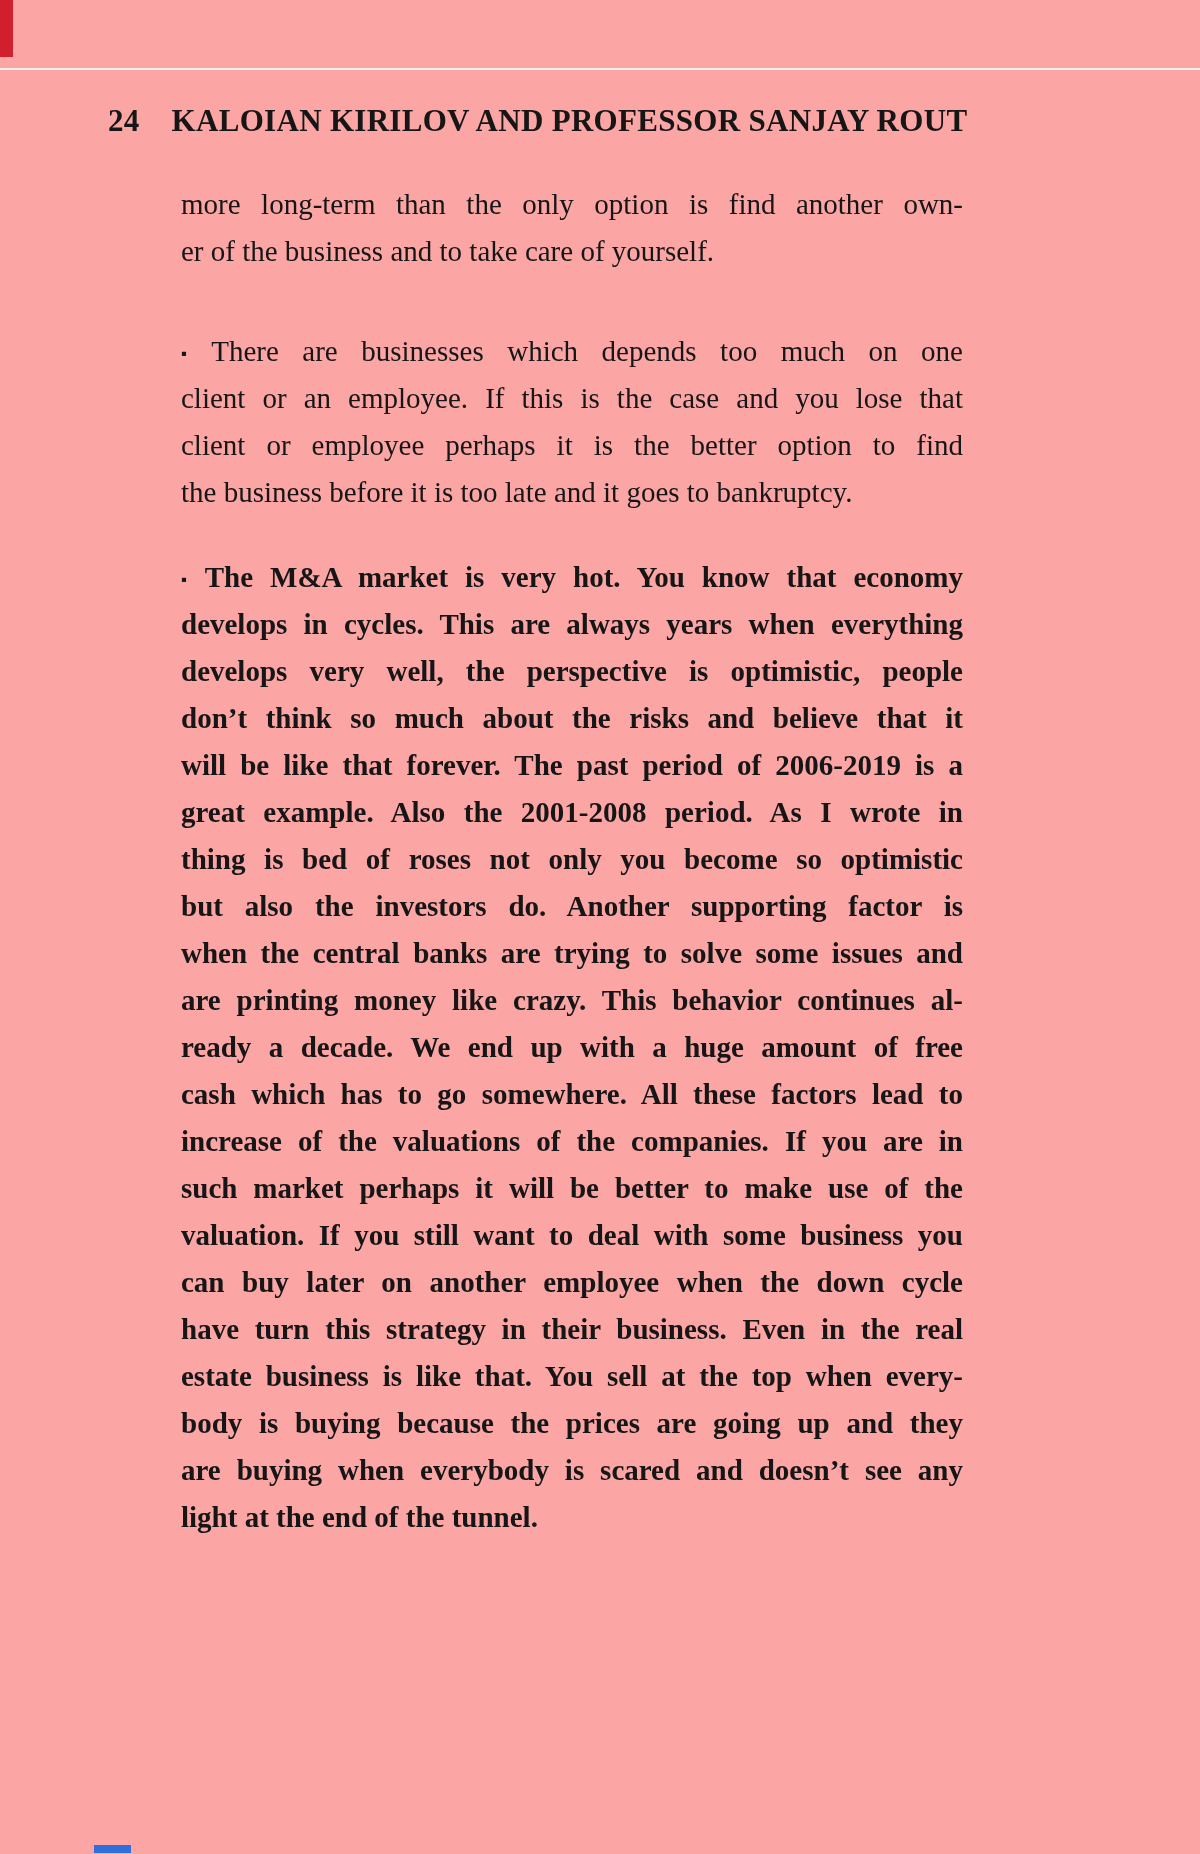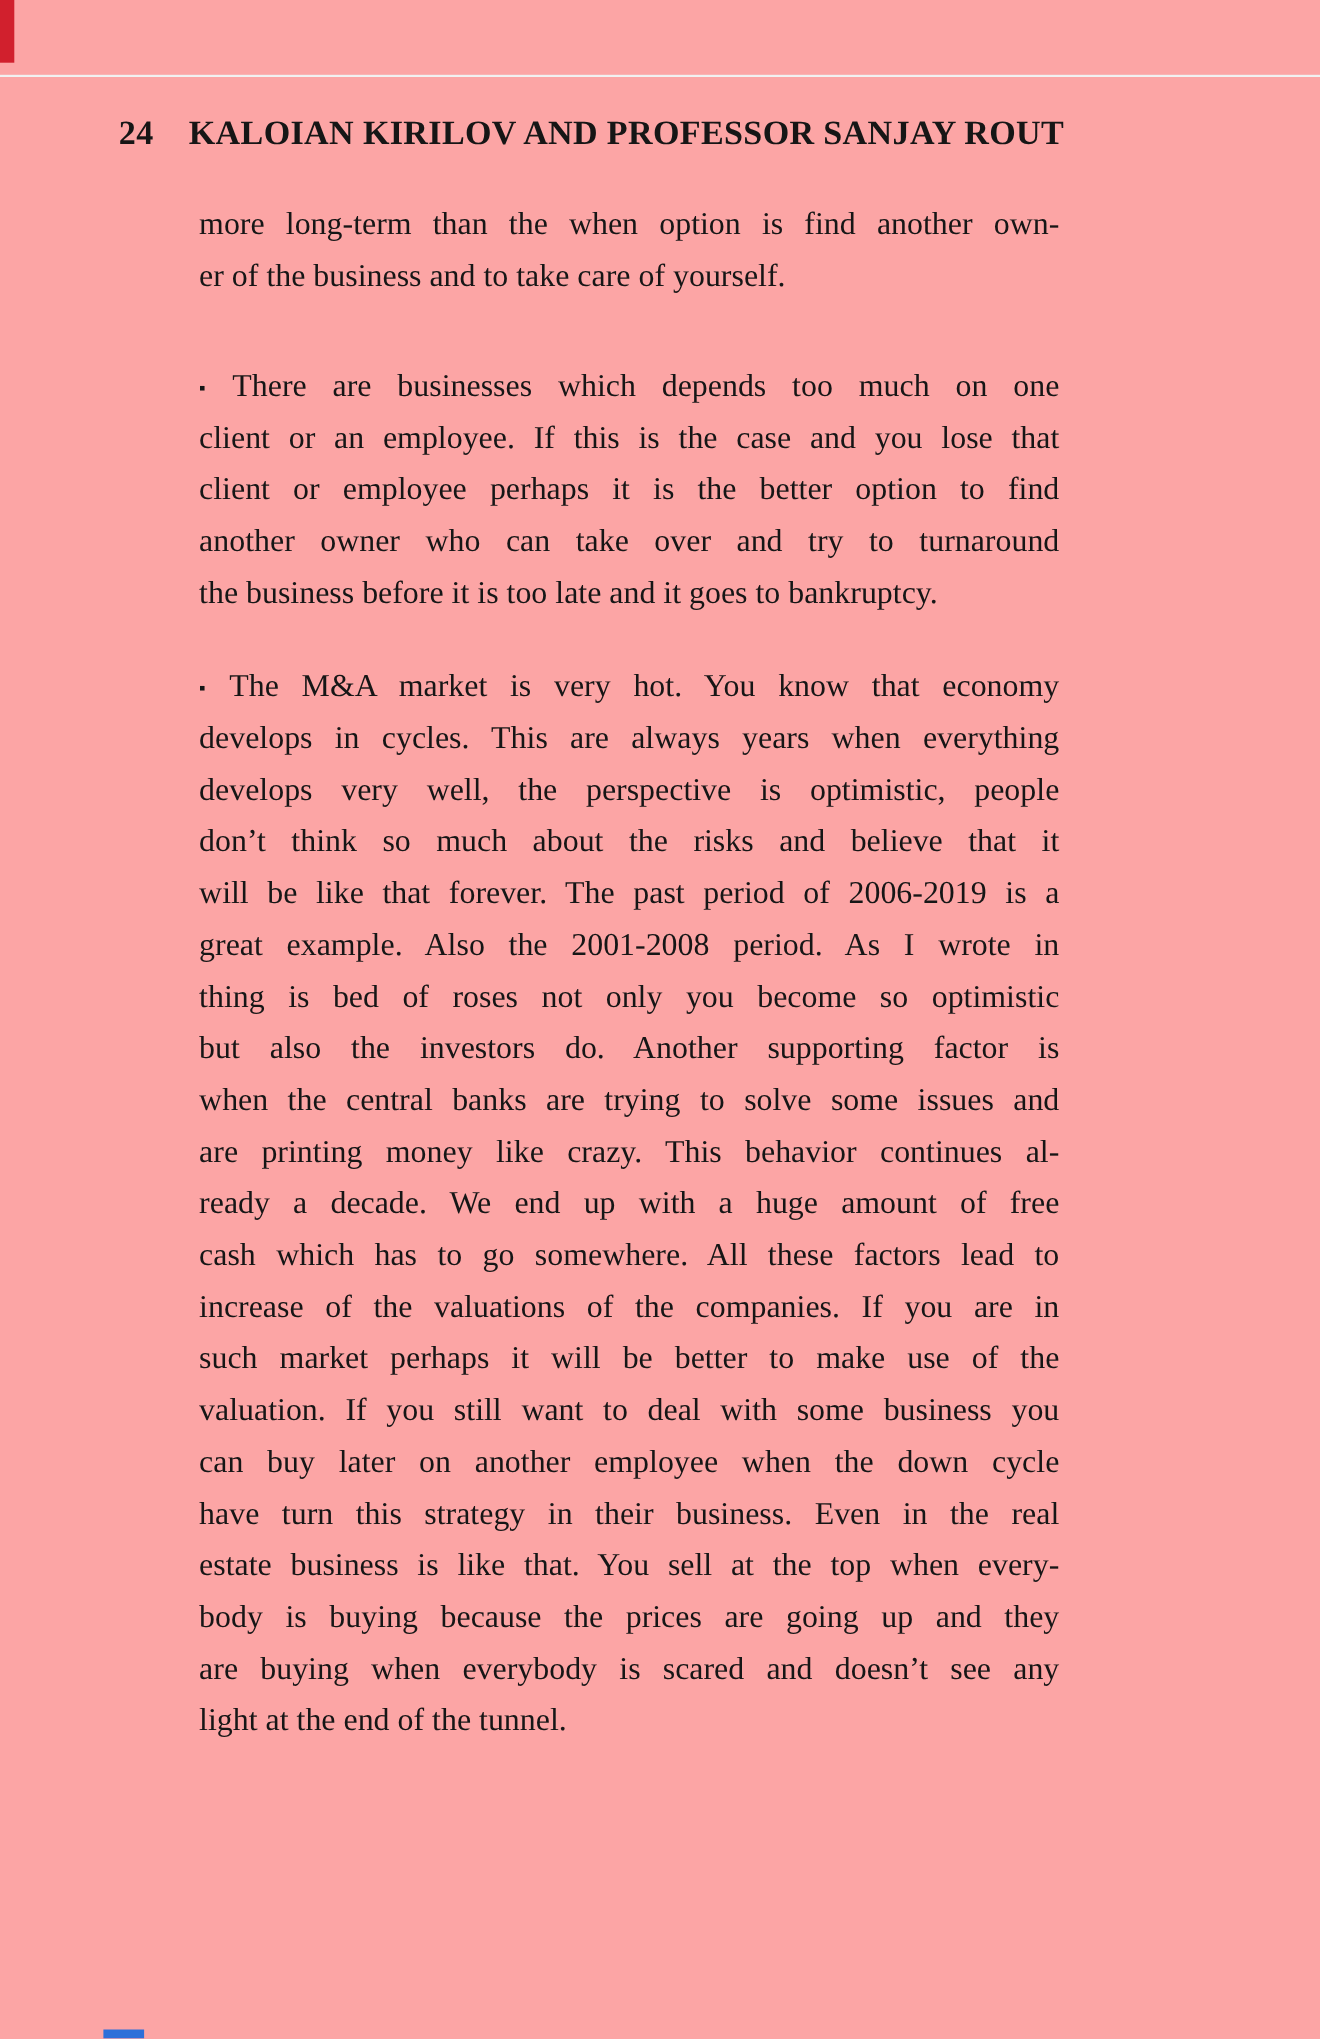--- a/index.html
+++ b/index.html
@@ -45,21 +45,21 @@
   .body-text {
     position: absolute;
     top: 181px;
     left: 181px;
     width: 782px;
     font-size: 29px;
     line-height: 47px;
   }
   .para { margin: 0; }
   .para:nth-child(2) { margin-top: 53px; }
-  .para:nth-child(3) { margin-top: 38px; }
+  .para:nth-child(3) { margin-top: 38px; font-weight: bold; }
   .line {
     text-align: justify;
     text-align-last: justify;
     height: 47px;
     overflow: visible;
   }
   .line.last {
     text-align-last: left;
   }
   .bullet {
@@ -81,28 +81,27 @@
 <div class="page" style="color: rgb(22, 22, 22); background: #fca5a5;">
   <div class="red-mark" style="background: rgb(209, 32, 45);"></div>
   <div class="scan-line"></div>
 
   <div class="header">
     <span class="pagenum">24</span><span class="running-title">KALOIAN KIRILOV AND PROFESSOR SANJAY ROUT</span>
   </div>
 
   <div class="body-text" id="body-text">
       <div class="para">
-        <div class="line">more long-term than the when option is find another own-</div>
+        <div class="line">more long-term than the only option is find another own-</div>
         <div class="line last">er of the business and to take care of yourself.</div>
       </div>
       <div class="para bulleted">
         <div class="line"><span class="bullet">▪</span>There are businesses which depends too much on one</div>
         <div class="line">client or an employee. If this is the case and you lose that</div>
         <div class="line">client or employee perhaps it is the better option to find</div>
-        <div class="line">another owner who can take over and try to turnaround</div>
         <div class="line last">the business before it is too late and it goes to bankruptcy.</div>
       </div>
       <div class="para bulleted">
         <div class="line"><span class="bullet">▪</span>The M&amp;A market is very hot. You know that economy</div>
         <div class="line">develops in cycles. This are always years when everything</div>
         <div class="line">develops very well, the perspective is optimistic, people</div>
         <div class="line">don’t think so much about the risks and believe that it</div>
         <div class="line">will be like that forever. The past period of 2006-2019 is a</div>
         <div class="line">great example. Also the 2001-2008 period. As I wrote in</div>
         <div class="line">thing is bed of roses not only you become so optimistic</div>

